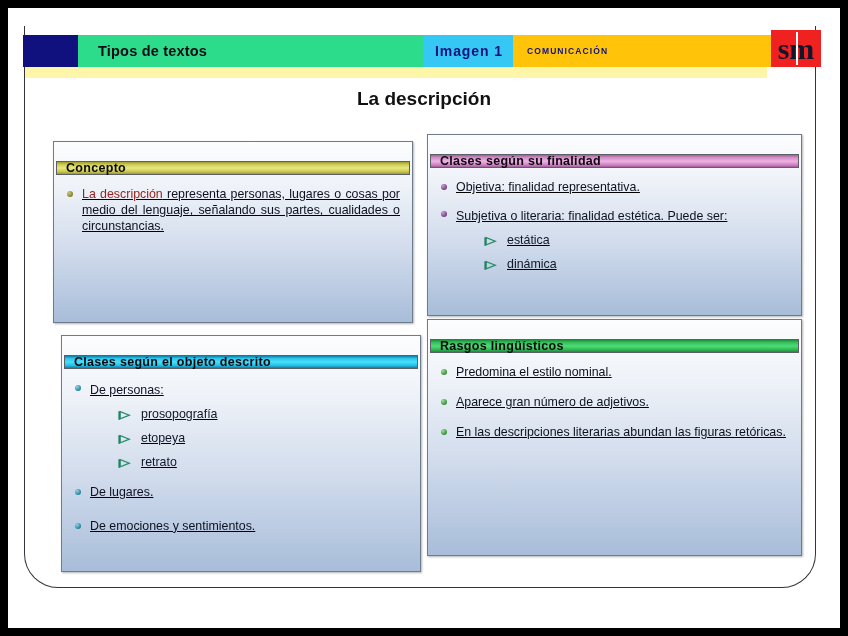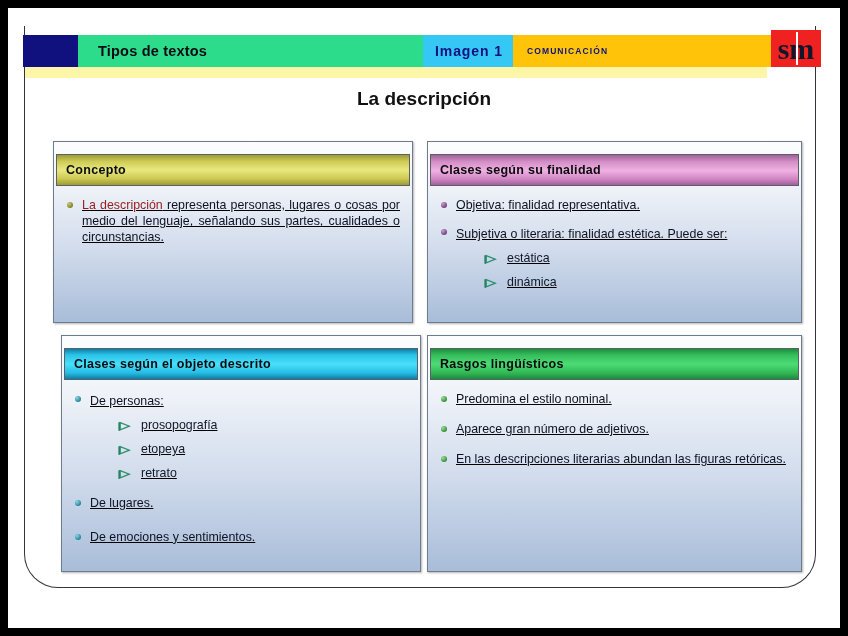--- a/index.html
+++ b/index.html
@@ -150,24 +150,24 @@
 
   
   .panel {
     position: absolute;
     box-sizing: border-box;
     border: 1px solid #6e7b8c;
     background: linear-gradient(to bottom, #fdfdfe 0%, #eef2f8 26%, #cfdaeb 62%, #a8bdd9 100%);
     box-shadow: 1px 1px 2px rgba(0,0,0,.30);
   }
   .panel-head {
-    height: 32px;
+    height: 14px;
     box-sizing: border-box;
     border: 1px solid #5d5f66;
-    margin: 12px 2px 0 2px;
+    margin: 19px 2px 0 2px;
     display: flex;
     align-items: center;
     padding-left: 9px;
     font-size: 12.5px;
     font-weight: bold;
     color: #0a0a0f;
     letter-spacing: .3px;
     white-space: nowrap;
   }
   .panel-body {
@@ -184,23 +184,23 @@
   }
   .head-cyan {
     background: linear-gradient(to bottom, #0a7fa8 0%, #2cc3ea 20%, #49e0fb 50%, #26bbe4 80%, #0b7ea6 100%);
   }
   .head-green {
     background: linear-gradient(to bottom, #1b8e3c 0%, #36bd5c 20%, #4ddc74 50%, #31b755 80%, #1a8c3b 100%);
   }
 
   
   #panel-concepto               { left: 45px;  top: 133px; width: 360px; height: 182px; }
-  #panel-clases-finalidad       { left: 419px; top: 133px; width: 375px; height: 182px; }
+  #panel-clases-finalidad       { left: 419px; top: 126px; width: 375px; height: 182px; }
   #panel-clases-objeto          { left: 53px;  top: 327px; width: 360px; height: 237px; }
-  #panel-rasgos                 { left: 419px; top: 327px; width: 375px; height: 237px; }
+  #panel-rasgos                 { left: 419px; top: 311px; width: 375px; height: 237px; }
 
   
   .bullet-row {
     display: flex;
     align-items: flex-start;
     margin-bottom: 11px;
   }
   .bullet-row:last-child { margin-bottom: 0; }
 
   .dot {

